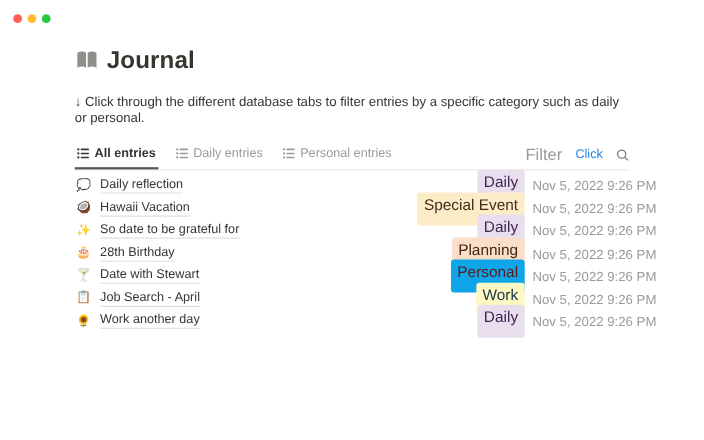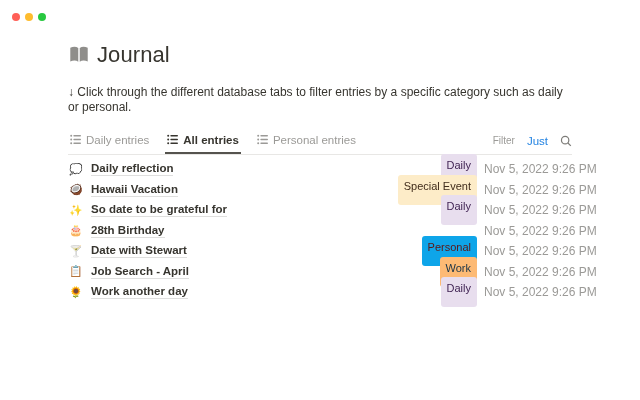--- a/index.html
+++ b/index.html
@@ -15,21 +15,21 @@
   
   .traffic-lights { position: absolute; top: 13px; left: 12px; display: flex; gap: 5px; }
   .traffic-dot { width: 8px; height: 8px; border-radius: 50%; }
 
   
   .content { position: absolute; left: 68px; top: 42px; width: 504px; }
 
   
   .page-header { display: flex; align-items: center; gap: 7px; margin-bottom: 11px; }
   .book-icon svg { width: 22px; height: 22px; display: block; }
-  .page-title { font-size: 22px; font-weight: 400; letter-spacing: 0.1px; }
+  .page-title { font-size: 22px; font-weight: 700; letter-spacing: 0.1px; }
 
   
   .description { font-size: 11.5px; line-height: 15px; color: #37352f; }
   .tip { font-size: 12px; line-height: 15px; color: #37352f; margin-top: 17px; }
 
   
   .tabbar {
     display: flex; align-items: center;
     margin-top: 16px;
     border-bottom: 1px solid #e8e7e5;
@@ -39,40 +39,40 @@
     display: flex; align-items: center; gap: 5px;
     font-size: 11.5px; color: #9b9a97;
     padding: 0 2px 6px 2px; margin-right: 14px;
     cursor: pointer; position: relative; top: 1px;
     border-bottom: 2px solid transparent;
     white-space: nowrap;
   }
   .tab.active { color: #37352f; font-weight: 700; border-bottom-color: #55534e; }
   .tab .list-icon svg { width: 11px; height: 11px; display: block; }
   .toolbar { margin-left: auto; display: flex; align-items: center; gap: 12px; padding-bottom: 6px; position: relative; top: 1px;}
-  .toolbar-filter { font-size: 10px; color: #9b9a97; cursor: pointer; }
+  .toolbar-filter { font-size: 15px; color: #9b9a97; cursor: pointer; }
   .toolbar-sort   { font-size: 11.5px; font-weight: 400; cursor: pointer; }
   .search-icon svg { width: 12px; height: 12px; display: block; }
 
   
   .rows { margin-top: 4px; }
   .entry-row { display: flex; align-items: center; height: 20.5px; cursor: pointer; }
   .entry-emoji {
     width: 16px; font-size: 11px; line-height: 1; margin-right: 7px;
     text-align: center; flex: none;
   }
   .entry-title {
-    font-size: 11.5px; font-weight: 700; color: #37352f;
+    font-size: 11.5px; font-weight: 400; color: #37352f;
     border-bottom: 1px solid rgba(55,53,47,0.16);
     padding-bottom: 1px; white-space: nowrap;
   }
   .entry-spacer { flex: 1; }
   .entry-tagcol { width: 125px; display: flex; justify-content: flex-end; flex: none; }
   .tag-badge {
-    font-size: 11px; line-height: 14px; height: 30px;
+    font-size: 14px; line-height: 14px; height: 30px;
     padding: 4px 6px; border-radius: 3px; white-space: nowrap;
   }
   .entry-date {
     width: 88px; margin-left: 7px; flex: none;
     font-size: 12px; color: #9b9a97; white-space: nowrap;
   }
 </style>
 </head>
 <body>
 
@@ -93,65 +93,65 @@
           <path d="M21.5 4.2c-3.2-1.7-6.4-1.6-8.7.2v14.9c2.3-1.6 5.5-1.7 8.7-.2V4.2z"></path>
         </svg>
       </span>
       <h1 class="page-title">Journal</h1>
     </div>
 
 
     <p class="tip">↓ Click through the different database tabs to filter entries by a specific category such as daily or personal.</p>
 
     <div class="tabbar">
+
+  <div class="tab active">
+    <span class="list-icon">
+      <svg viewBox="0 0 12 12" fill="currentColor">
+        <circle cx="1.3" cy="2" r="1.1"></circle>
+              <rect x="3.6" y="1.2" width="8.4" height="1.6" rx="0.8"></rect>
+        <circle cx="1.3" cy="6" r="1.1"></circle>
+              <rect x="3.6" y="5.2" width="8.4" height="1.6" rx="0.8"></rect>
+        <circle cx="1.3" cy="10" r="1.1"></circle>
+              <rect x="3.6" y="9.2" width="8.4" height="1.6" rx="0.8"></rect>
+      </svg>
+    </span>
+    <span class="tab-label">All entries</span>
+  </div>
 
   <div class="tab">
     <span class="list-icon">
       <svg viewBox="0 0 12 12" fill="currentColor">
         <circle cx="1.3" cy="2" r="1.1"></circle>
               <rect x="3.6" y="1.2" width="8.4" height="1.6" rx="0.8"></rect>
         <circle cx="1.3" cy="6" r="1.1"></circle>
               <rect x="3.6" y="5.2" width="8.4" height="1.6" rx="0.8"></rect>
         <circle cx="1.3" cy="10" r="1.1"></circle>
               <rect x="3.6" y="9.2" width="8.4" height="1.6" rx="0.8"></rect>
       </svg>
     </span>
     <span class="tab-label">Daily entries</span>
   </div>
 
-  <div class="tab active">
-    <span class="list-icon">
-      <svg viewBox="0 0 12 12" fill="currentColor">
-        <circle cx="1.3" cy="2" r="1.1"></circle>
-              <rect x="3.6" y="1.2" width="8.4" height="1.6" rx="0.8"></rect>
-        <circle cx="1.3" cy="6" r="1.1"></circle>
-              <rect x="3.6" y="5.2" width="8.4" height="1.6" rx="0.8"></rect>
-        <circle cx="1.3" cy="10" r="1.1"></circle>
-              <rect x="3.6" y="9.2" width="8.4" height="1.6" rx="0.8"></rect>
-      </svg>
-    </span>
-    <span class="tab-label">All entries</span>
-  </div>
-
   <div class="tab">
     <span class="list-icon">
       <svg viewBox="0 0 12 12" fill="currentColor">
         <circle cx="1.3" cy="2" r="1.1"></circle>
               <rect x="3.6" y="1.2" width="8.4" height="1.6" rx="0.8"></rect>
         <circle cx="1.3" cy="6" r="1.1"></circle>
               <rect x="3.6" y="5.2" width="8.4" height="1.6" rx="0.8"></rect>
         <circle cx="1.3" cy="10" r="1.1"></circle>
               <rect x="3.6" y="9.2" width="8.4" height="1.6" rx="0.8"></rect>
       </svg>
     </span>
     <span class="tab-label">Personal entries</span>
   </div>
 <div class="toolbar">
         <span class="toolbar-filter">Filter</span>
-        <span class="toolbar-sort" style="color: rgb(35, 131, 226);">Just</span>
+        <span class="toolbar-sort" style="color: rgb(35, 131, 226);">Click</span>
         <span class="search-icon">
           <svg viewBox="0 0 14 14" fill="none" stroke="#7d7c78" stroke-width="1.4">
             <circle cx="6" cy="6" r="4.3"></circle>
             <line x1="9.3" y1="9.3" x2="12.6" y2="12.6"></line>
           </svg>
         </span>
       </div>
     </div>
 
     <div class="rows">
@@ -182,39 +182,42 @@
     <span class="entry-tagcol">
       <span class="tag-badge" style="background: rgb(232, 222, 238); color: rgb(65, 36, 84);">Daily</span>
     </span>
     <span class="entry-date">Nov 5, 2022 9:26 PM</span>
   </div>
 
   <div class="entry-row">
     <span class="entry-emoji">🎂</span>
     <span class="entry-title">28th Birthday</span>
     <span class="entry-spacer"></span>
+    <span class="entry-tagcol">
+      <span class="tag-badge" style="background: rgb(250, 222, 201); color: rgb(73, 41, 14);">Planning</span>
+    </span>
     <span class="entry-date">Nov 5, 2022 9:26 PM</span>
   </div>
 
   <div class="entry-row">
     <span class="entry-emoji">🍸</span>
     <span class="entry-title">Date with Stewart</span>
     <span class="entry-spacer"></span>
     <span class="entry-tagcol">
       <span class="tag-badge" style="background: #0ea5e9; color: rgb(93, 23, 21);">Personal</span>
     </span>
     <span class="entry-date">Nov 5, 2022 9:26 PM</span>
   </div>
 
   <div class="entry-row">
     <span class="entry-emoji">📋</span>
     <span class="entry-title">Job Search - April</span>
     <span class="entry-spacer"></span>
     <span class="entry-tagcol">
-      <span class="tag-badge" style="background: #fdba74; color: rgb(24, 51, 71); margin-left: 31px;">Work</span>
+      <span class="tag-badge" style="background: #fef9c3; color: rgb(24, 51, 71); margin-left: 31px;">Work</span>
     </span>
     <span class="entry-date">Nov 5, 2022 9:26 PM</span>
   </div>
 
   <div class="entry-row">
     <span class="entry-emoji">🌻</span>
     <span class="entry-title">Work another day</span>
     <span class="entry-spacer"></span>
     <span class="entry-tagcol">
       <span class="tag-badge" style="background: rgb(232, 222, 238); color: rgb(65, 36, 84);">Daily</span>

